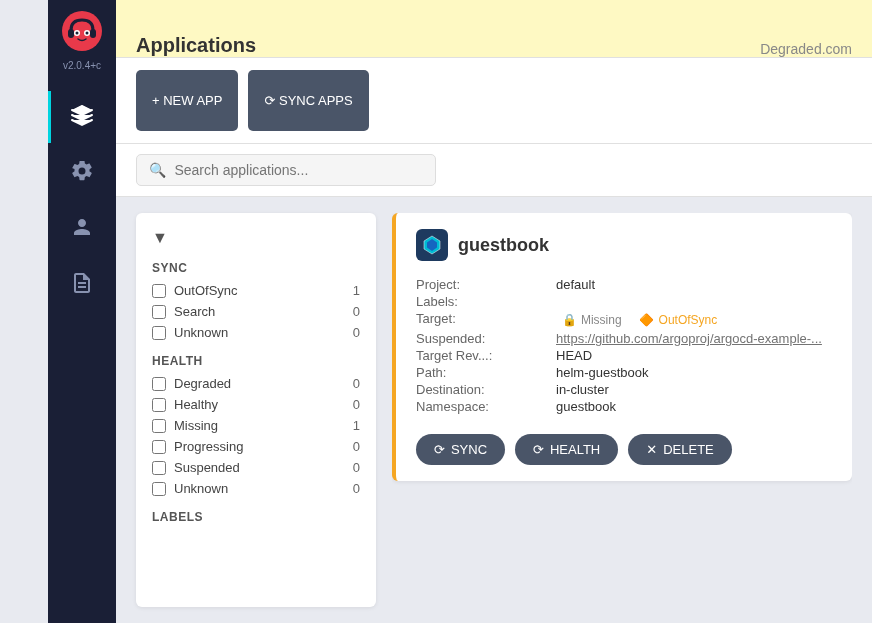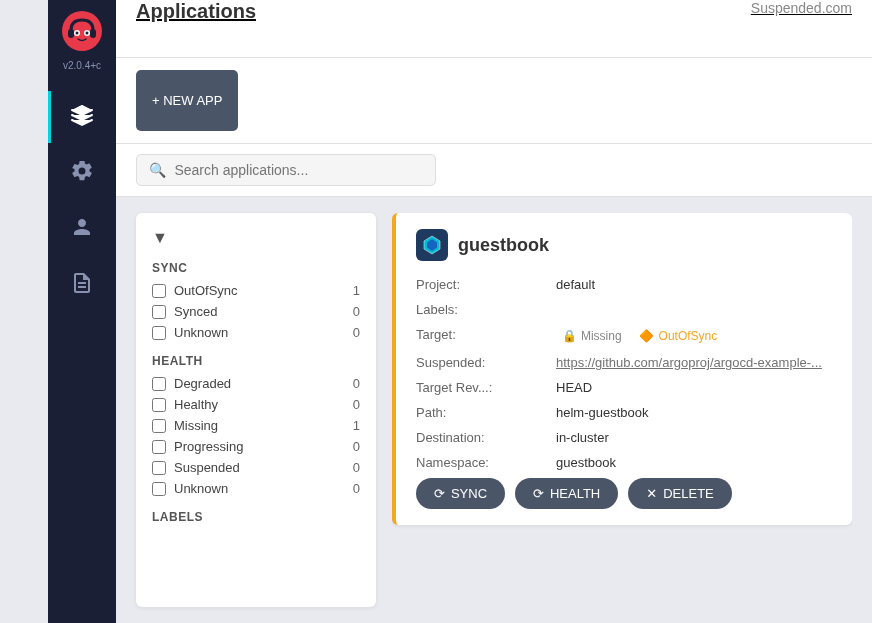--- a/index.html
+++ b/index.html
@@ -56,29 +56,28 @@
     
     .main {
       flex: 1;
       display: flex;
       flex-direction: column;
       overflow: hidden;
     }
 
     
     .header {
-      background: #ffffff;
+      background: #fef9c3;
       padding: 0 20px;
       height: 58px;
       display: flex;
-      align-items: flex-start;
+      align-items: flex-end;
       justify-content: space-between;
       border-bottom: 1px solid #e0e0e0;
       flex-shrink: 0;
-      text-decoration: underline;
     }
     .header-title {
       font-size: 20px;
       font-weight: 600;
       color: #333;
     }
     .header-subtitle {
       font-size: 14px;
       color: #888;
     }
@@ -224,22 +223,22 @@
       font-weight: bold;
     }
     .app-name {
       font-size: 18px;
       font-weight: 600;
       color: #333;
     }
     .app-details {
       display: grid;
       grid-template-columns: 130px 1fr;
-      gap: 10px 10px;
-      margin-bottom: 8px;
+      gap: 2px 10px;
+      margin-bottom: 20px;
     }
     .detail-label {
       font-size: 13px;
       color: #666;
     }
     .detail-value {
       font-size: 13px;
       color: #333;
     }
     .status-badges {
@@ -345,25 +344,26 @@
         </svg>
       </div>
     </div>
   </div>
 </div>
 
 <div class="main">
 
   <div class="header">
     <span class="header-title">Applications</span>
-    <span class="header-subtitle">Suspended.com</span>
+    <span class="header-subtitle">Degraded.com</span>
   </div>
 
   <div class="toolbar">
     <button class="btn btn-dark">+ NEW APP</button>
+    <button class="btn btn-dark">⟳ SYNC APPS</button>
   </div>
 
   <div class="search-bar">
     <div class="search-input-wrapper">
       <span class="search-icon">🔍</span>
       <input type="text" placeholder="Search applications..." style="">
     </div>
   </div>
 
   <div class="content">
@@ -376,21 +376,21 @@
       <div class="filter-item">
         <div class="filter-item-left">
           <input type="checkbox" style="">
           <span class="filter-item-label">OutOfSync</span>
         </div>
         <span class="filter-item-count">1</span>
       </div>
       <div class="filter-item">
         <div class="filter-item-left">
           <input type="checkbox" style="">
-          <span class="filter-item-label">Synced</span>
+          <span class="filter-item-label">Search</span>
         </div>
         <span class="filter-item-count">0</span>
       </div>
       <div class="filter-item">
         <div class="filter-item-left">
           <input type="checkbox" style="">
           <span class="filter-item-label">Unknown</span>
         </div>
         <span class="filter-item-count">0</span>
       </div>

